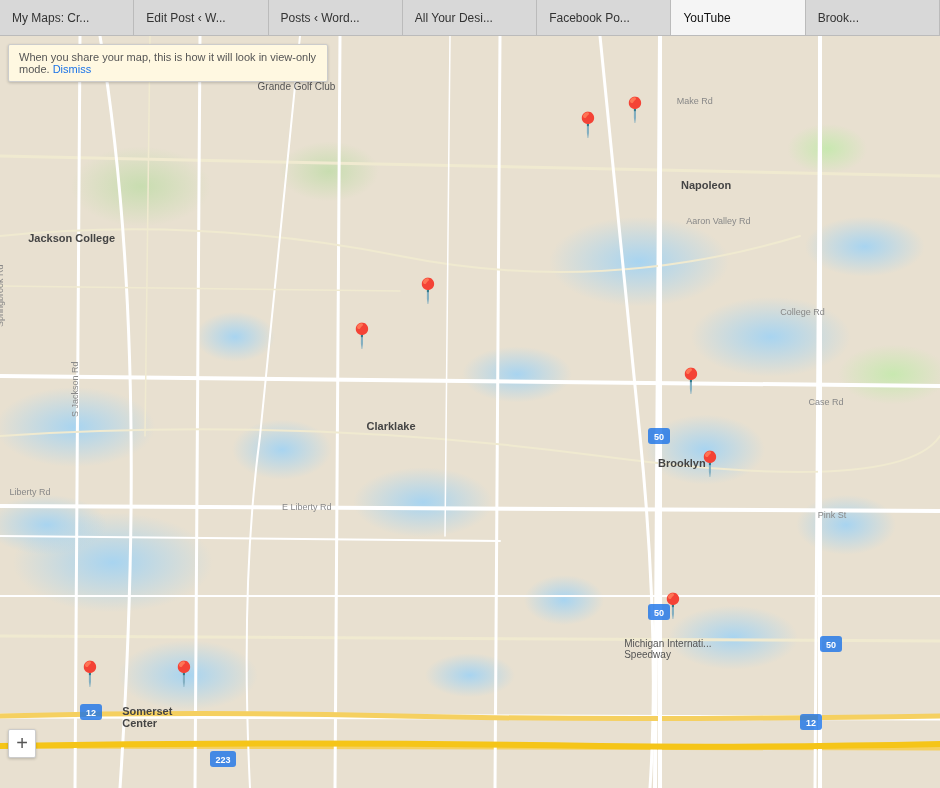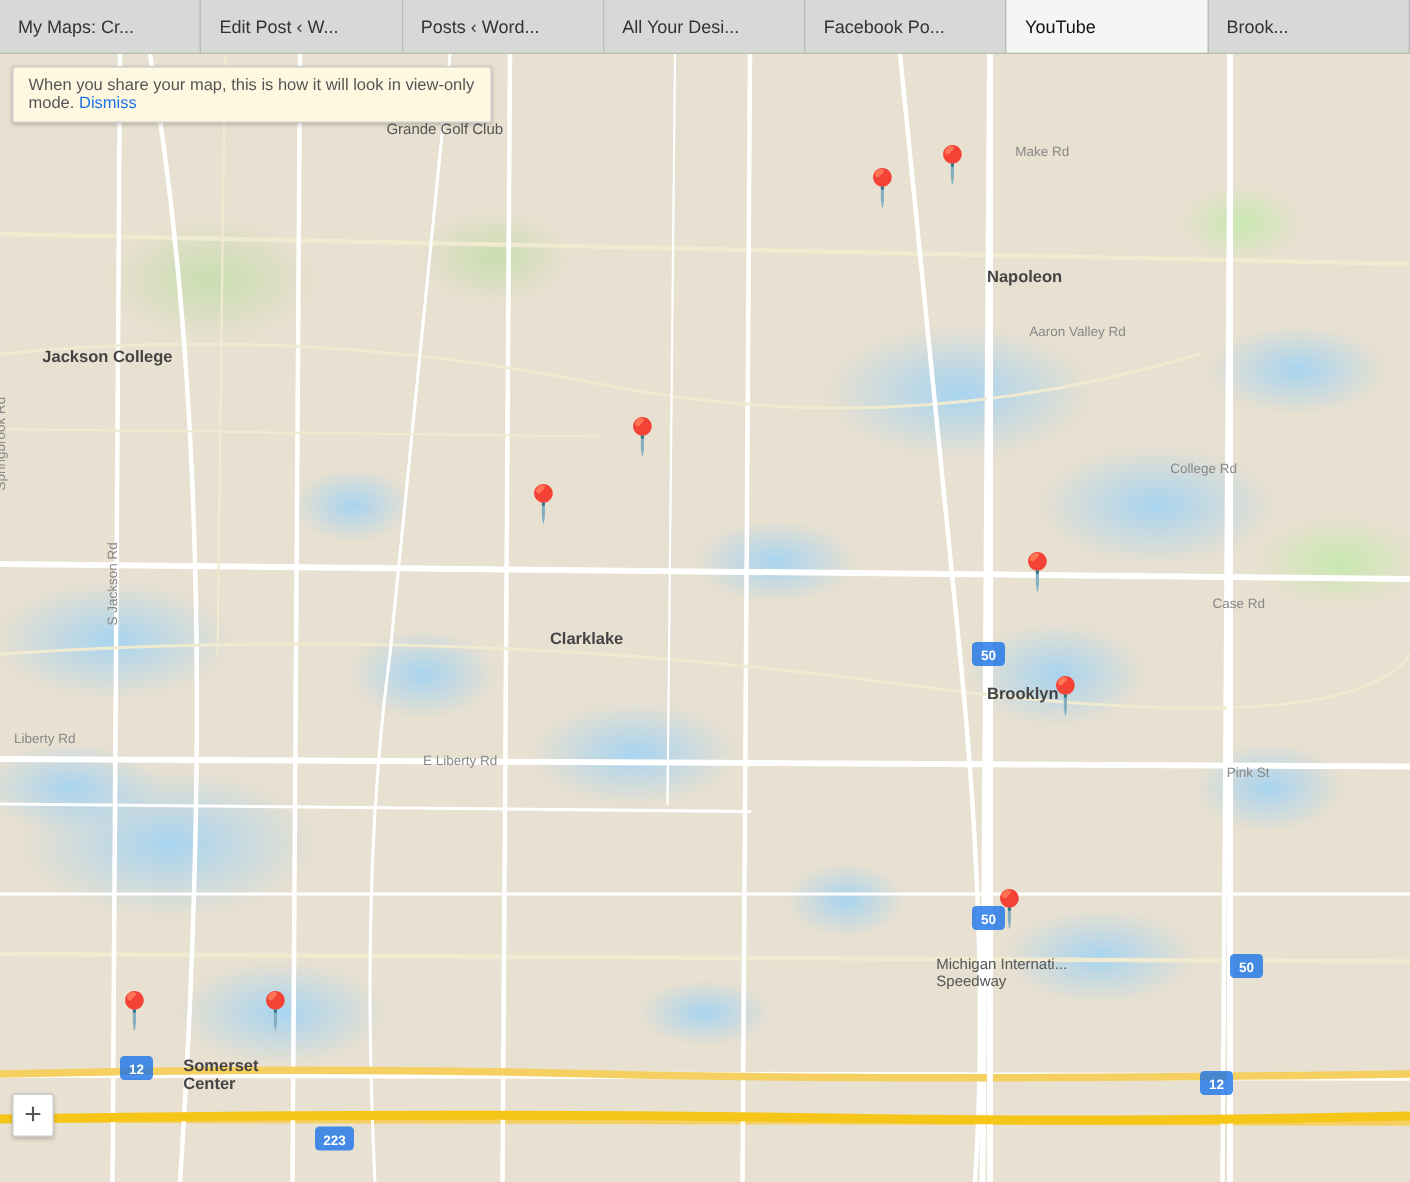--- a/index.html
+++ b/index.html
@@ -8,21 +8,21 @@
       width: 940px;
       height: 788px;
       overflow: hidden;
       font-family: Arial, sans-serif;
       position: relative;
     }
 
     
     .tab-bar {
       display: flex;
-      background: #bef264;
+      background: #7f1d1d;
       height: 36px;
       align-items: stretch;
       border-bottom: 1px solid #bbb;
       position: relative;
       z-index: 10;
     }
 
     .tab {
       display: flex;
       align-items: center;
@@ -309,21 +309,21 @@
       <text x="223" y="727" text-anchor="middle" font-size="9" fill="white" font-weight="bold">223</text>
       <rect x="800" y="678" width="22" height="16" rx="3" fill="#1a73e8" opacity="0.8"></rect>
       <text x="811" y="690" text-anchor="middle" font-size="9" fill="white" font-weight="bold">12</text>
       <rect x="820" y="600" width="22" height="16" rx="3" fill="#1a73e8" opacity="0.8"></rect>
       <text x="831" y="612" text-anchor="middle" font-size="9" fill="white" font-weight="bold">50</text>
     </svg>
   </div>
 
   <div class="map-label poi" style="left:24%;top:6%;">Grande Golf Club</div>
   <div class="map-label city" style="left:3%;top:26%;">Jackson College</div>
-  <div class="map-label city" style="left:70%;top:19%;">Napoleon</div>
+  <div class="map-label city" style="left:70%;top:19%;padding-left:23px;">Napoleon</div>
   <div class="map-label city" style="left:70%;top:56%;">Brooklyn</div>
   <div class="map-label city" style="left:39%;top:51%;">Clarklake</div>
   <div class="map-label city" style="left:13%;top:89%;">Somerset<br>Center</div>
   <div class="map-label poi" style="left:63%;top:80%;">Michigan Internati...<br>Speedway</div>
   <div class="map-label road" style="left:72%;top:8%;">Make Rd</div>
   <div class="map-label road" style="left:73%;top:24%;">Aaron Valley Rd</div>
   <div class="map-label road" style="left:83%;top:36%;">College Rd</div>
   <div class="map-label road" style="left:86%;top:48%;">Case Rd</div>
   <div class="map-label road" style="left:87%;top:63%;">Pink St</div>
   <div class="map-label road" style="left:1%;top:60%;">Liberty Rd</div>

